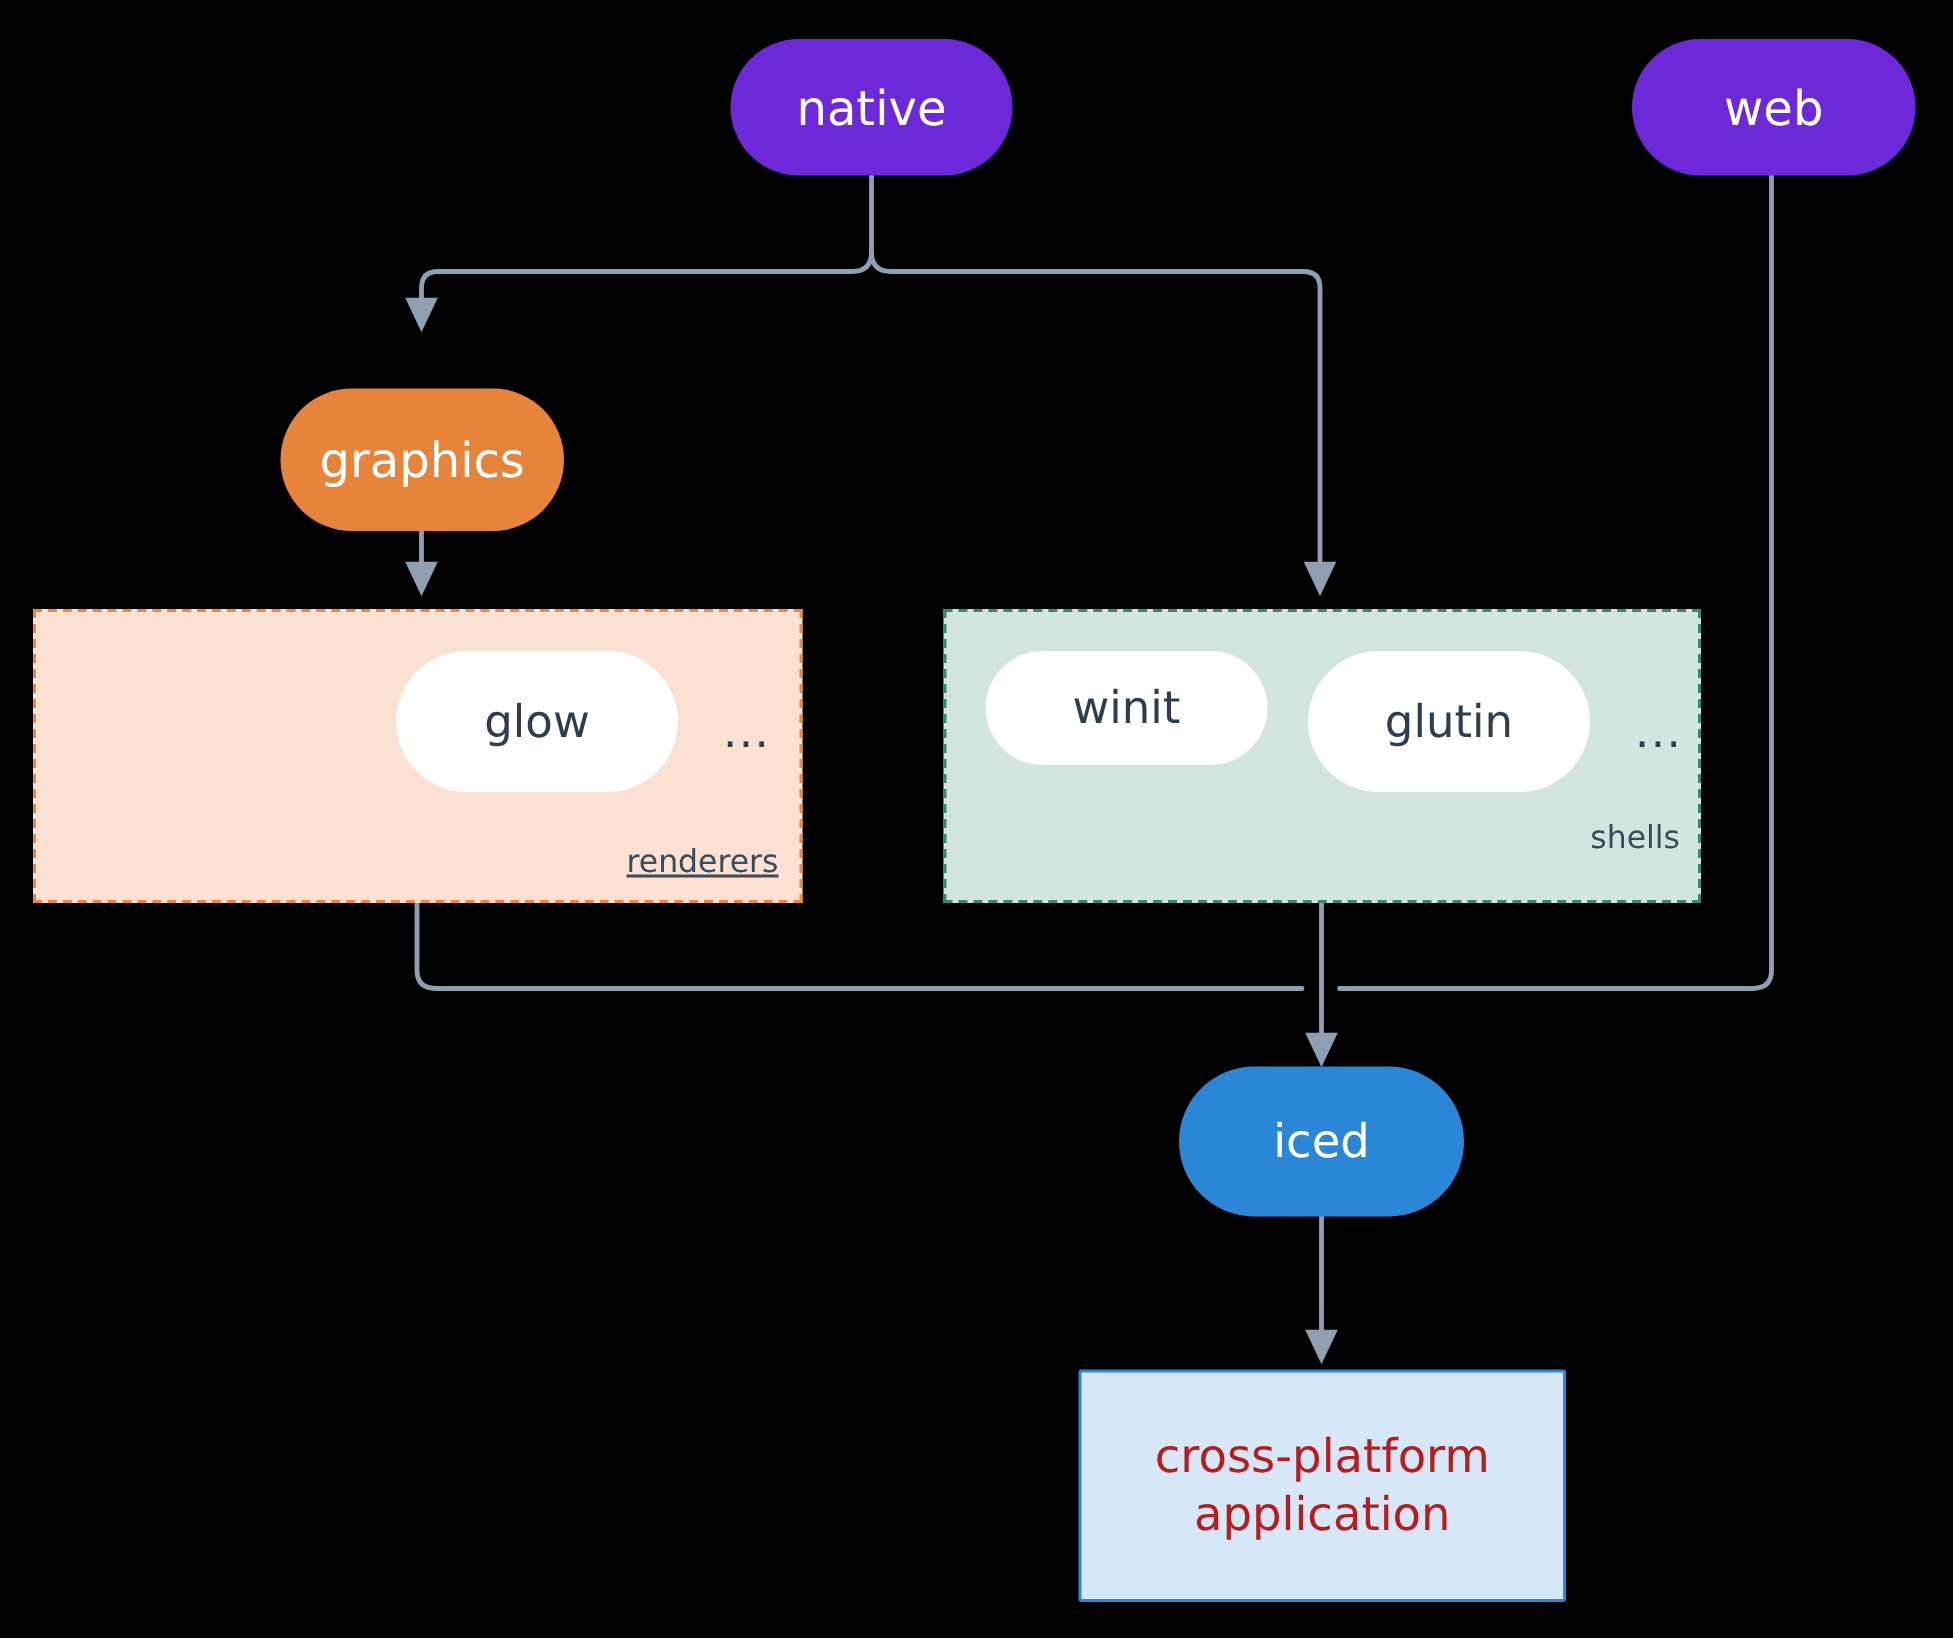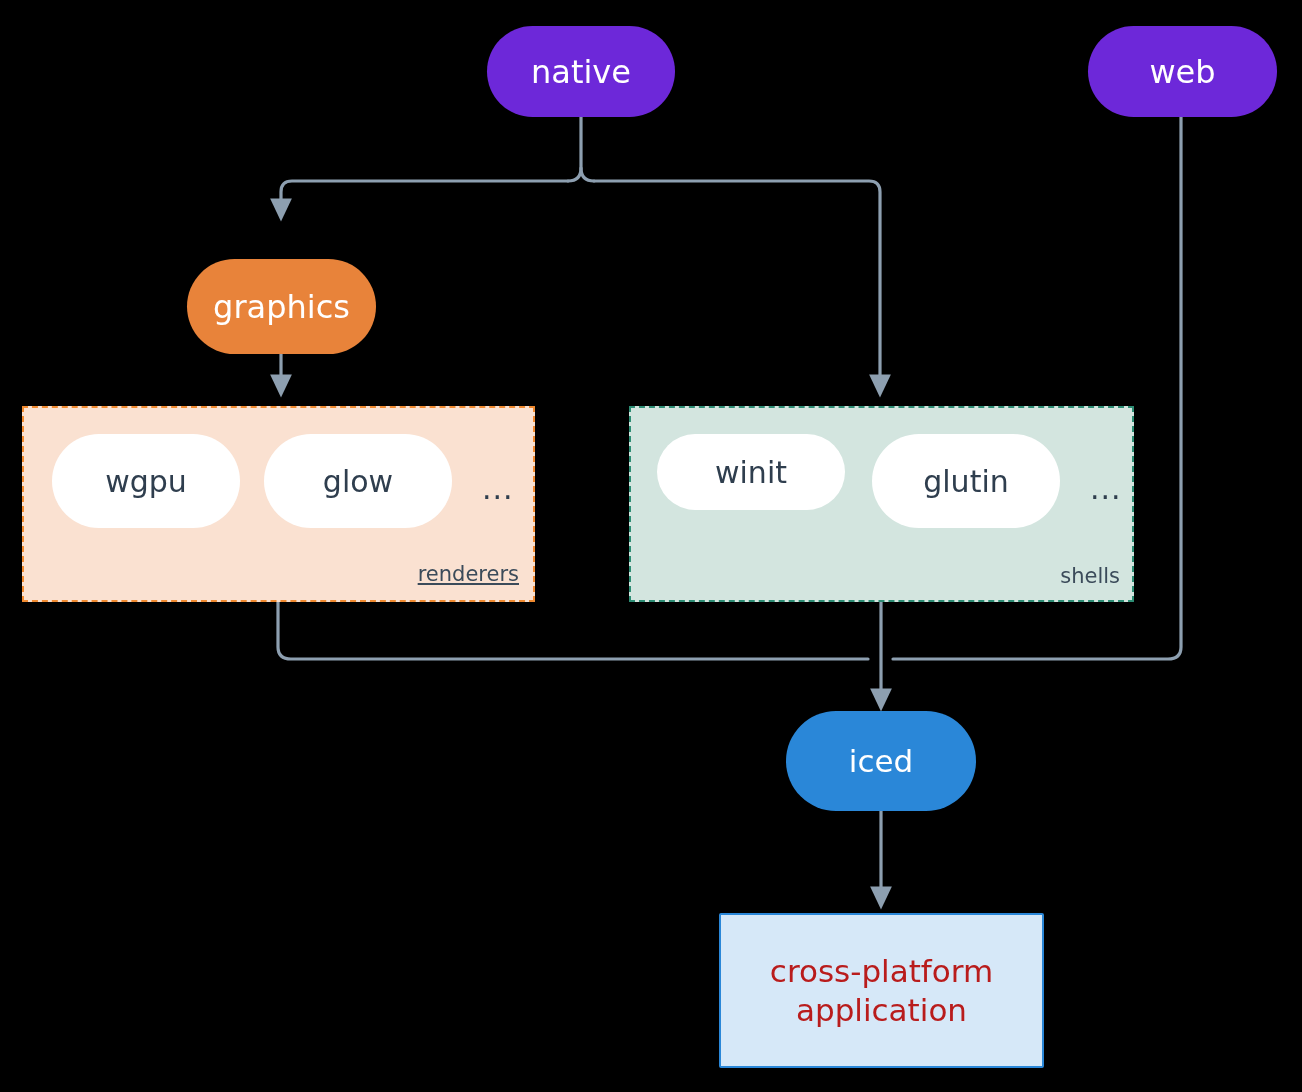--- a/index.html
+++ b/index.html
@@ -141,39 +141,36 @@
 
   <div class="node pill node-web" style="left:1088px; top:26px; width:189px; height:91px;">
     <span>web</span>
   </div>
 
   <div class="node pill node-graphics" style="left:187px; top:219px; width:189px; height:95px;margin-top:40px;">
     <span>graphics</span>
   </div>
 
   <div class="cluster cluster-renderers" style="left:22px; top:406px; width:513px; height:196px;">
-    <div class="leaf-pill" style="left:28px; top:26px; width:188px; height:94px;">
-      <span>wgpu</span>
-    </div>
     <div class="leaf-pill" style="left:240px; top:26px; width:188px; height:94px;">
       <span>glow</span>
     </div>
     <div class="ellipsis" style="left:458px; top:66px;">...</div>
     <div class="cluster-label" style="right:14px; bottom:14px;text-decoration:underline;">renderers</div>
   </div>
 
   <div class="cluster cluster-shells" style="left:629px; top:406px; width:505px; height:196px;">
     <div class="leaf-pill" style="left:26px; top:26px; width:188px; height:76px;">
       <span>winit</span>
     </div>
     <div class="leaf-pill" style="left:241px; top:26px; width:188px; height:94px;align-items:center;">
       <span>glutin</span>
     </div>
     <div class="ellipsis" style="left:459px; top:66px;">...</div>
-    <div class="cluster-label" style="right:12px; bottom:12px;margin-top:25px;">shells</div>
+    <div class="cluster-label" style="right:12px; bottom:30px;margin-top:25px;">shells</div>
   </div>
 
   <div class="node pill node-iced" style="left:786px; top:711px; width:190px; height:100px;">
     <span>iced</span>
   </div>
 
   <div class="node node-app" style="left:719px; top:913px; width:325px; height:155px;">
     <span class="line">cross-platform</span>
     <span class="line">application</span>
   </div>

